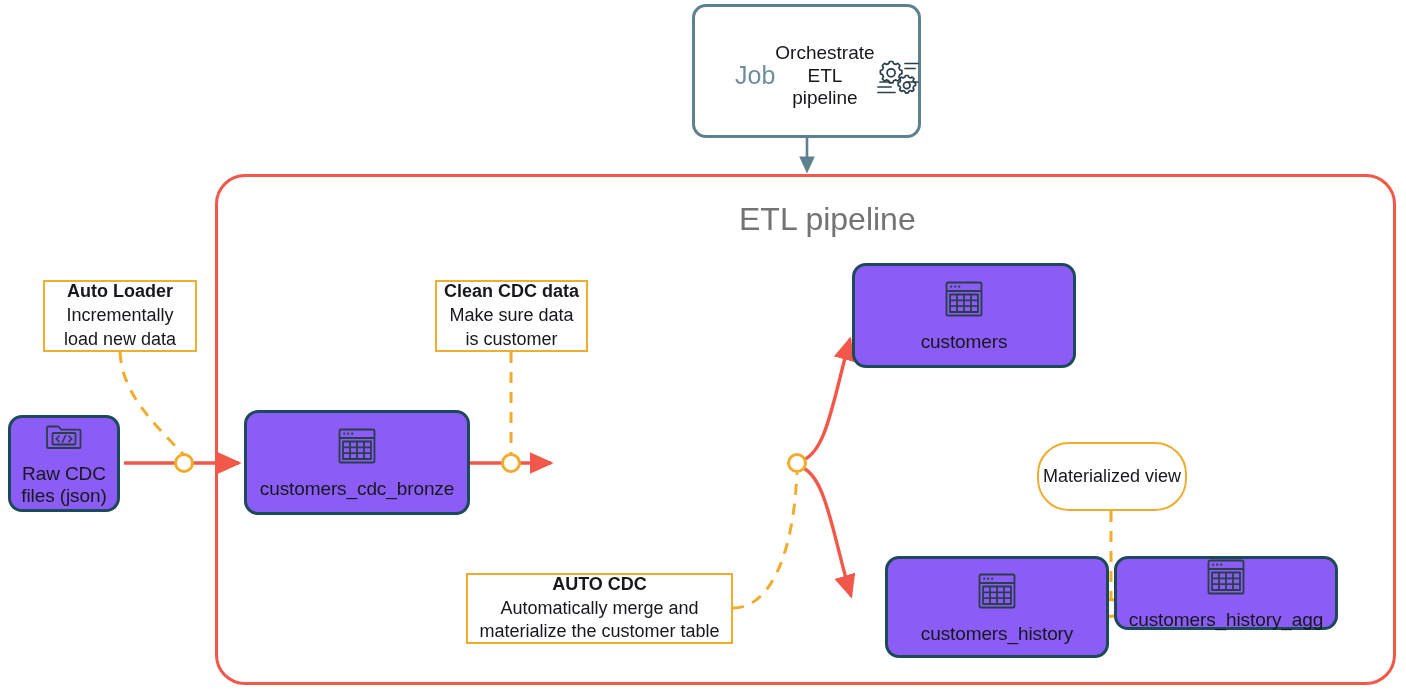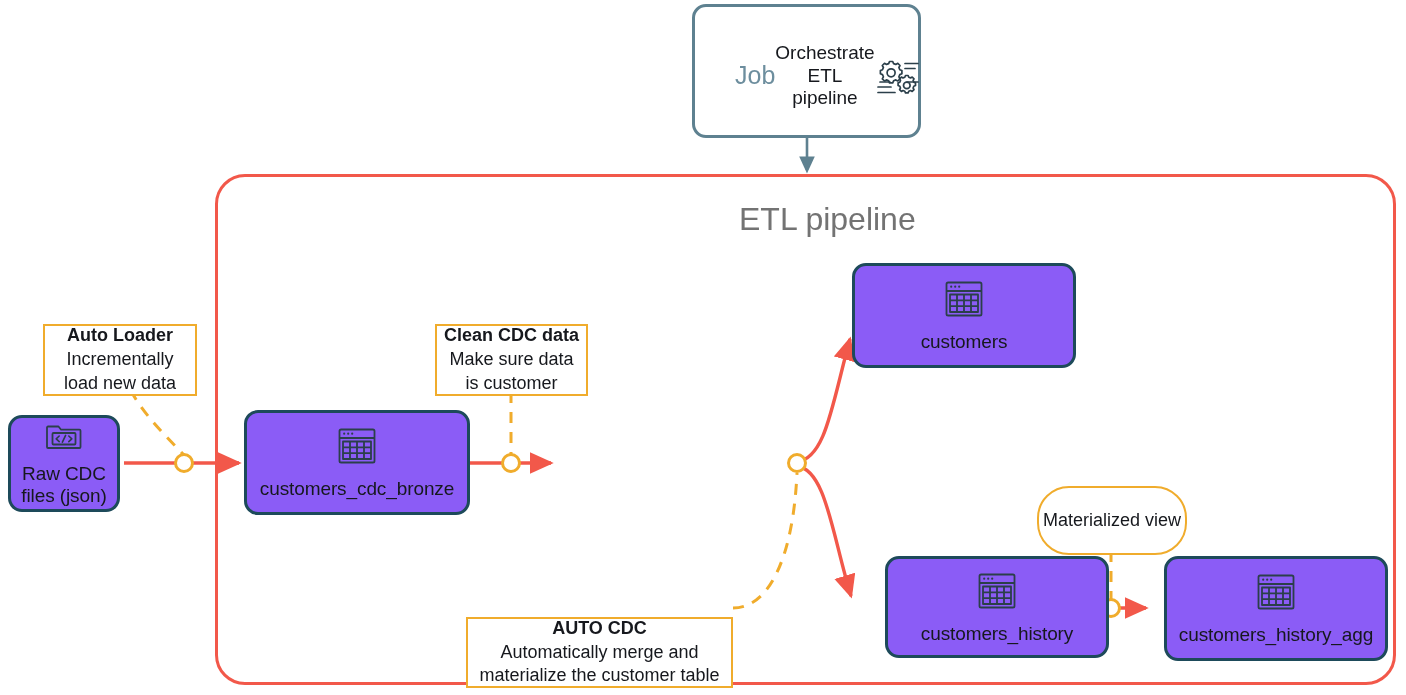--- a/index.html
+++ b/index.html
@@ -97,21 +97,20 @@
     position: absolute;
     box-sizing: border-box;
     border: 2px solid #f0ac2c;
     background: #ffffff;
     display: flex;
     flex-direction: column;
     align-items: center;
     justify-content: center;
     text-align: center;
     padding: 3px 6px;
-    margin-top: 44px;
   }
   .note .note-line {
     font-size: 18px;
     color: #16181d;
     line-height: 1.33;
     white-space: nowrap;
   }
   .note .note-line.strong {
     font-weight: bold;
   }
@@ -280,21 +279,21 @@
         <g fill="#2b3f4a">
           <circle cx="9.2" cy="8.7" r="1.1"></circle>
           <circle cx="13.2" cy="8.7" r="1.1"></circle>
           <circle cx="17.2" cy="8.7" r="1.1"></circle>
         </g>
       </svg>
     </span>
     <div class="node-label">customers_history</div>
   </div>
 
-  <div class="node" style="left:1164px; top:556px; width:224px; height:105px;">
+  <div class="node" style="left:1114px; top:556px; width:224px; height:74px;">
     <span class="node-icon">
       <svg width="44" height="42" viewBox="0 0 44 42">
         <g fill="none" stroke="#2b3f4a" stroke-width="1.8" stroke-linejoin="round">
           <rect x="4.5" y="4.5" width="35" height="33" rx="1.6"></rect>
           <path d="M4.5 13 H39.5"></path>
           <rect x="8" y="16.5" width="28" height="17.5"></rect>
           <path d="M15 16.5 V34 M22 16.5 V34 M29 16.5 V34"></path>
           <path d="M8 22.3 H36 M8 28.2 H36"></path>
         </g>
         <g fill="#2b3f4a">

